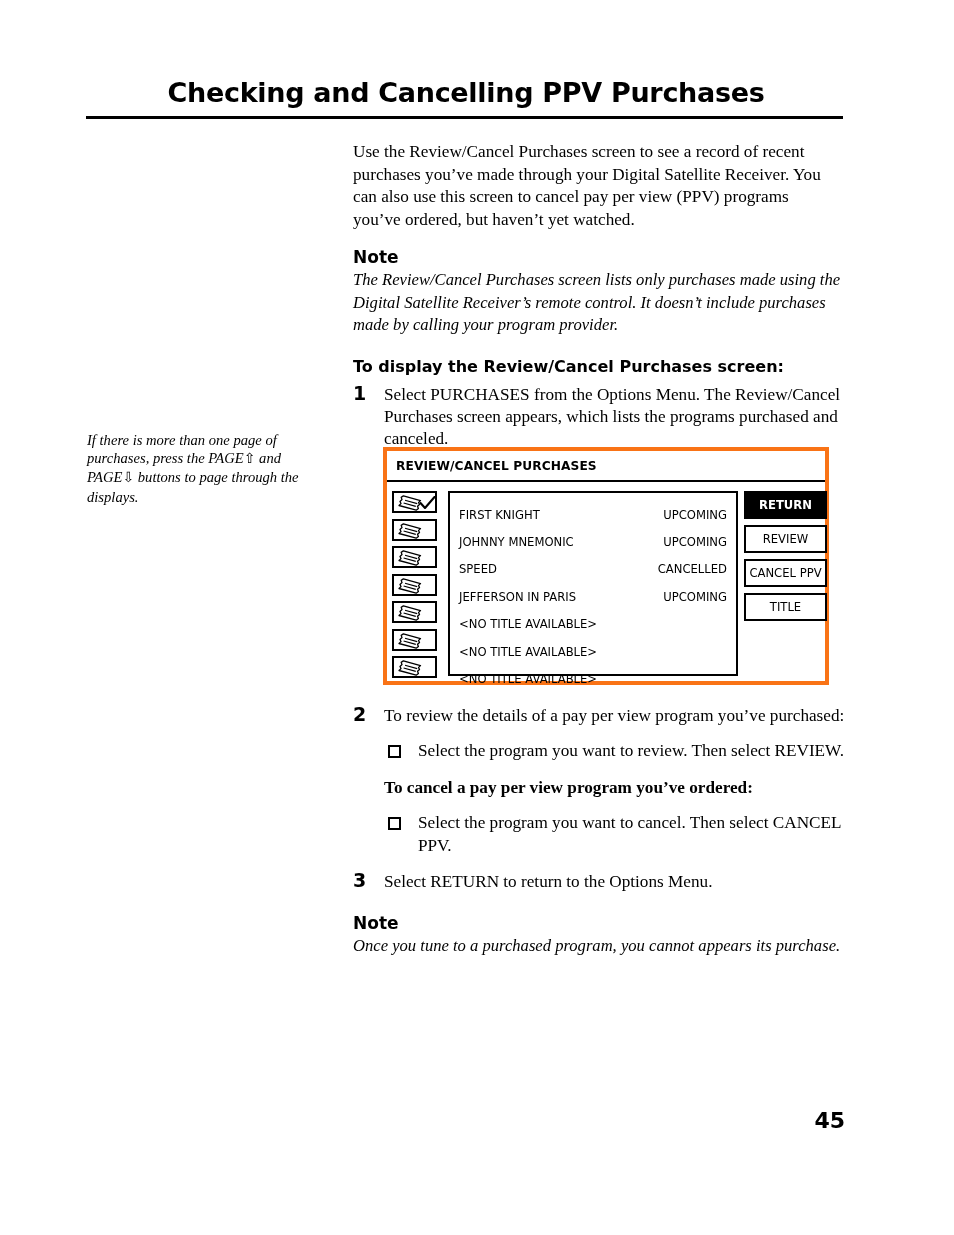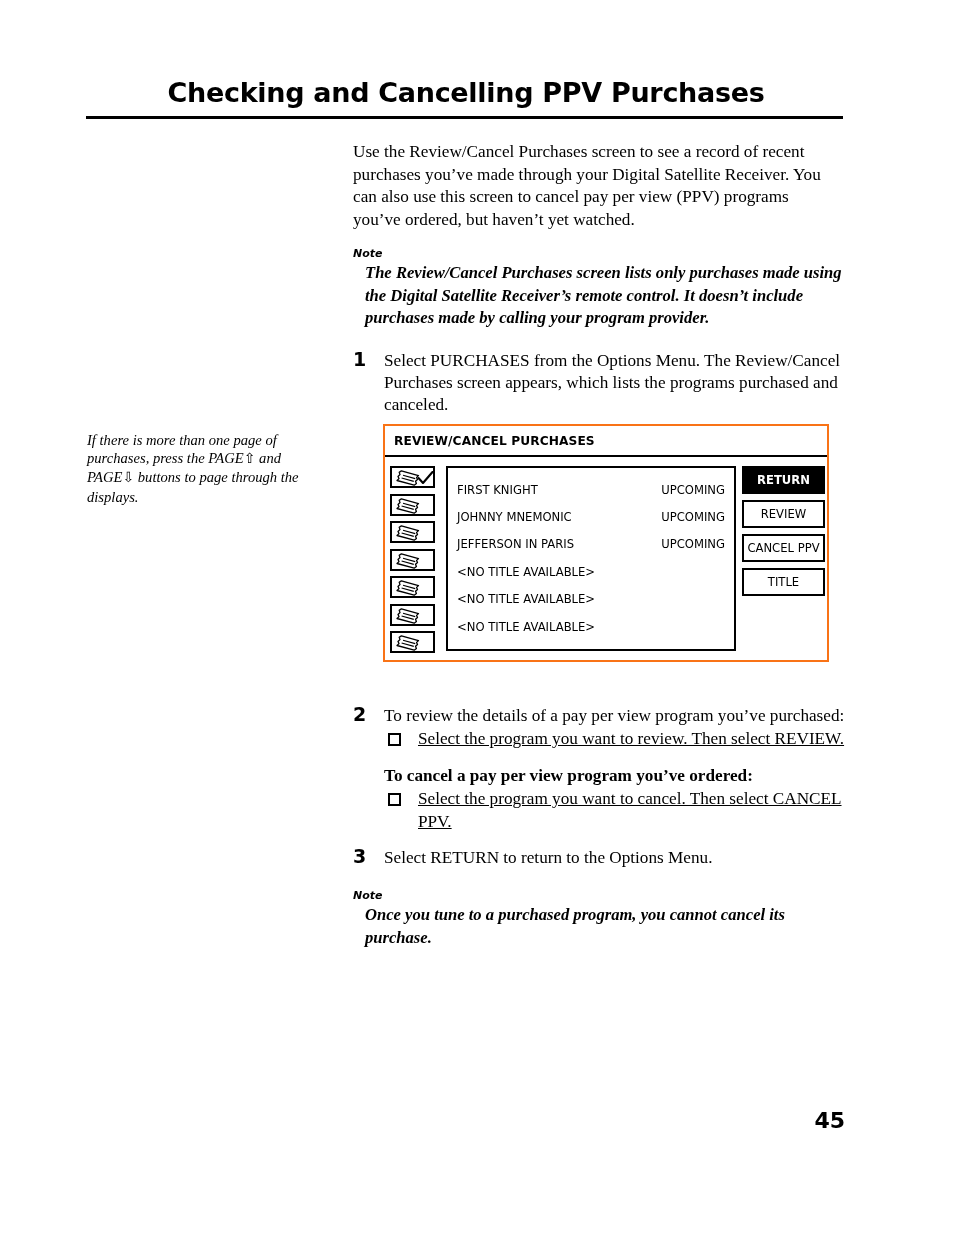--- a/index.html
+++ b/index.html
@@ -48,30 +48,28 @@
   }
   .body-para {
     font-size: 17.2px;
     line-height: 22.6px;
     margin: 0 16px 16px 0;
     text-align: left;
   }
   .note-head {
     font-family: "DejaVu Sans", sans-serif;
     font-weight: bold;
-    font-style: italic;
-    font-size: 11px;
+    font-size: 17px;
     margin: 0 0 2px 0;
   }
   .note-body {
     font-style: italic;
     font-size: 16.6px;
     line-height: 22.4px;
-    margin: 0 0 20px 12px;
-    font-weight: bold;
+    margin: 0 0 20px 0;
   }
   .sub-head {
     font-family: "DejaVu Sans", sans-serif;
     font-weight: bold;
     font-size: 16px;
     margin: 12px 0 8px 0;
   }
 
   
   .step {
@@ -90,22 +88,21 @@
   }
   .step-text {
     font-size: 17.2px;
     line-height: 22.4px;
   }
   .bullet-line {
     position: relative;
     padding-left: 34px;
     font-size: 17.2px;
     line-height: 22.4px;
-    margin-top: 1px;
-    text-decoration: underline;
+    margin-top: 13px;
   }
   .bullet-box {
     position: absolute;
     left: 4px;
     top: 5px;
     width: 9px;
     height: 9px;
     border: 2px solid #000;
   }
   .gap-para {
@@ -128,24 +125,24 @@
   .arrow-glyph {
     font-style: normal;
     font-size: 14px;
     letter-spacing: 0;
   }
 
   
   #tv-screen {
     position: absolute;
     left: 383px;
-    top: 424px;
+    top: 447px;
     width: 446px;
     height: 238px;
-    border: 2px solid #f97316;
+    border: 4px solid #f97316;
     background: #fff;
     box-sizing: border-box;
   }
   #tv-header {
     height: 31px;
     border-bottom: 2px solid #000;
     box-sizing: border-box;
     display: flex;
     align-items: center;
     padding-left: 9px;
@@ -255,20 +252,21 @@
 <div id="page-title">Checking and Cancelling PPV Purchases</div>
 <div id="title-rule"></div>
 
 <div id="main-col">
 
   <p class="body-para">Use the Review/Cancel Purchases screen to see a record of recent purchases you’ve made through your Digital Satellite Receiver. You can also use this screen to cancel pay per view (PPV) programs you’ve ordered, but haven’t yet watched.</p>
 
   <div class="note-head">Note</div>
   <p class="note-body">The Review/Cancel Purchases screen lists only purchases made using the Digital Satellite Receiver’s remote control. It doesn’t include purchases made by calling your program provider.</p>
 
+  <div class="sub-head">To display the Review/Cancel Purchases screen:</div>
 
   <div class="step">
     <span class="step-num">1</span>
     <span class="step-text">Select PURCHASES from the Options Menu. The Review/Cancel Purchases screen appears, which lists the programs purchased and canceled.</span>
   </div>
 
 </div>
 
 <div id="margin-note">
   <span>If there is more than one page of</span>
@@ -341,20 +339,24 @@
       </div>
 
     <div id="list-box">
         <div class="list-row">
           <span class="list-title">FIRST KNIGHT</span>
           <span class="list-status">UPCOMING</span>
         </div>
         <div class="list-row">
           <span class="list-title">JOHNNY MNEMONIC</span>
           <span class="list-status">UPCOMING</span>
+        </div>
+        <div class="list-row">
+          <span class="list-title">SPEED</span>
+          <span class="list-status">CANCELLED</span>
         </div>
         <div class="list-row">
           <span class="list-title">JEFFERSON IN PARIS</span>
           <span class="list-status">UPCOMING</span>
         </div>
         <div class="list-row">
           <span class="list-title">&lt;NO TITLE AVAILABLE&gt;</span>
           <span class="list-status"></span>
         </div>
         <div class="list-row">
@@ -392,17 +394,17 @@
       <span>Select the program you want to cancel. Then select CANCEL PPV.</span>
     </div>
   </div>
 
   <div class="step" style="margin-top:14px;">
     <span class="step-num">3</span>
     <span class="step-text">Select RETURN to return to the Options Menu.</span>
   </div>
 
   <div class="note-head" style="margin-top:20px;">Note</div>
-  <p class="note-body">Once you tune to a purchased program, you cannot cancel its purchase.</p>
+  <p class="note-body">Once you tune to a purchased program, you cannot appears its purchase.</p>
 
 </div>
 
 <div id="page-number">45</div>
 
 </body></html>

